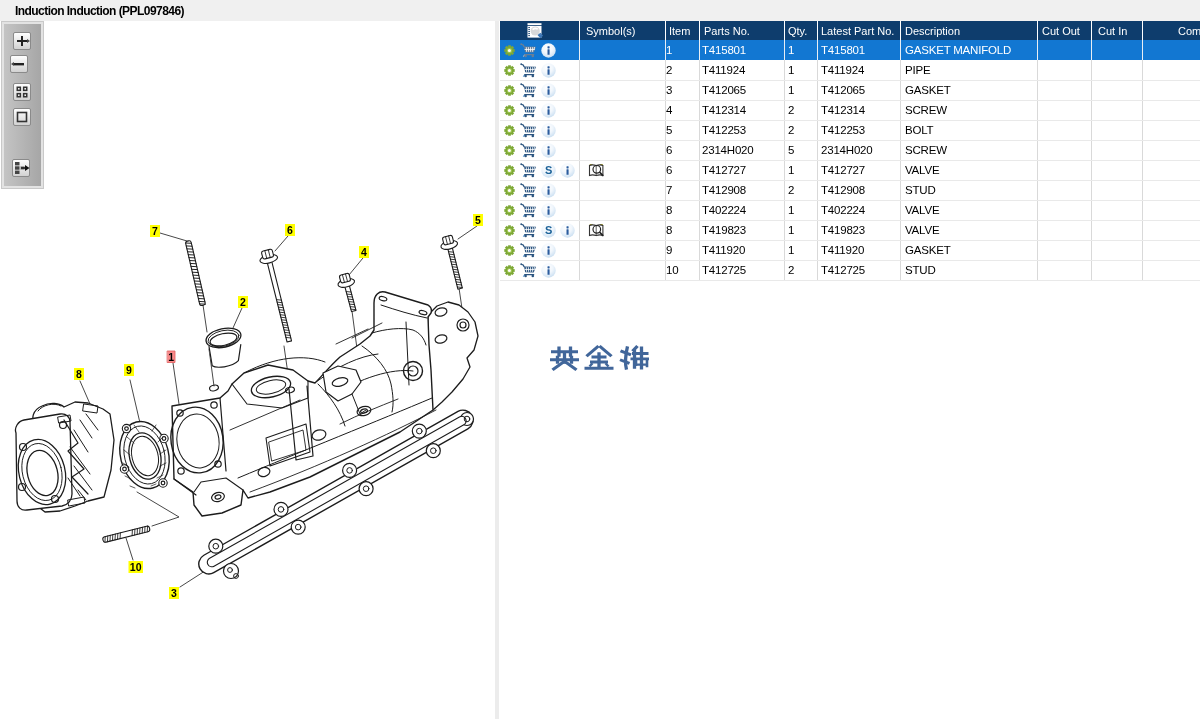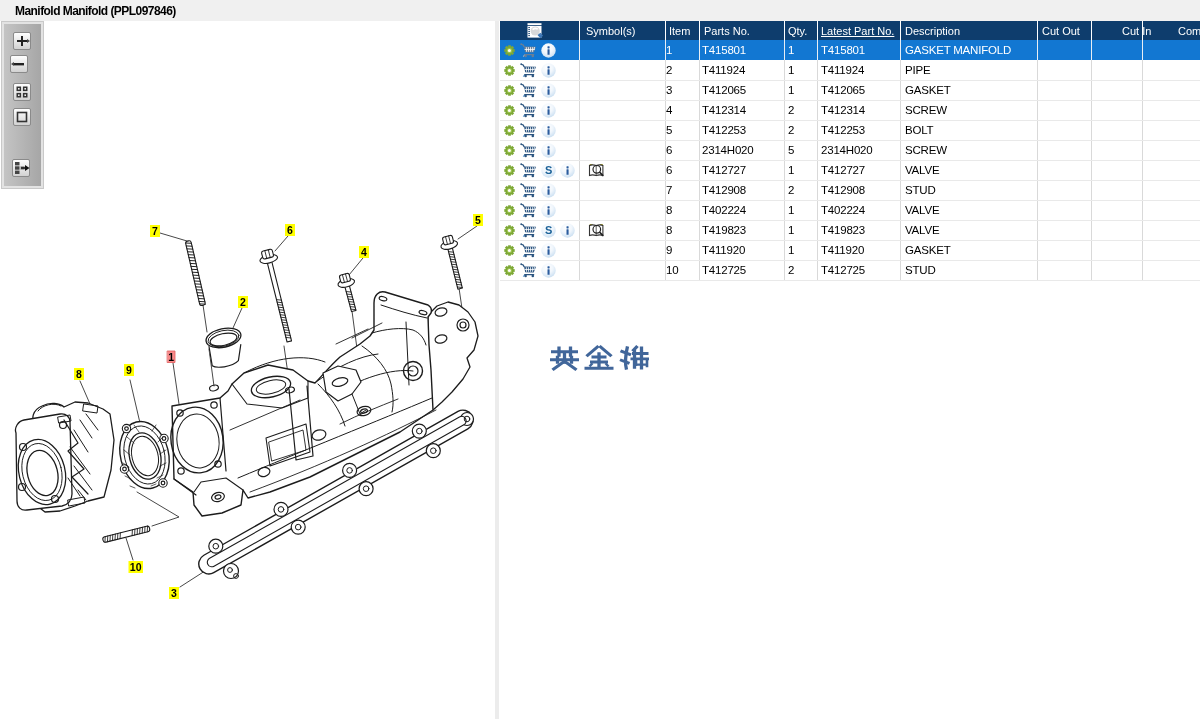--- a/index.html
+++ b/index.html
@@ -22,21 +22,21 @@
   .vl{position:absolute;width:1px;}
   .hl{position:absolute;height:1px;left:0;width:700px;background:#e9e9e9;}
   .rowt{position:absolute;height:20px;line-height:20px;font-size:11.5px;letter-spacing:-0.2px;color:#000;white-space:nowrap;}
   .rowt.w{color:#fff;}
   .icr{position:absolute;left:4px;height:20px;display:flex;align-items:center;}
   .ic{display:inline-block;vertical-align:middle;margin-right:2px;}
 </style>
 </head>
 <body>
 <div id="titlebar">
-    <span>Manifold Manifold (PPL097846)</span>
+    <span>Induction Induction (PPL097846)</span>
   </div>
 
 <svg id="drawing" width="700" height="719" viewBox="0 0 700 719" style="position:absolute;left:0;top:0;" fill="none" stroke="#1c1c1c" stroke-width="1.2" stroke-linejoin="round" stroke-linecap="round">
 <g id="leaders" stroke-width="0.9" stroke="#333">
   <path d="M160,233 L187,241"></path>
   <path d="M203,305 L207,332 M209,349 L214,386"></path>
   <path d="M288,236 L275,251"></path>
   <path d="M284,346 L290,388"></path>
   <path d="M363,258 L349,275"></path>
   <path d="M352,311 L365,409"></path>
@@ -337,24 +337,24 @@
           </g>
           <circle cx="8.2" cy="9" r="4.6" fill="#d9d9d9"></circle>
           <path d="M5.6,7.6 Q8.2,5.4 10.8,7.2" fill="none" stroke="#ffffff" stroke-width="1.6"></path>
           <path d="M11.4,12.4 L14.4,15.4" stroke="#3a75b5" stroke-width="2.4"></path>
           <path d="M12.8,11.2 L15.6,14" stroke="#3a75b5" stroke-width="1.4"></path>
         </svg></span>
       <span style="left:86px;">Symbol(s)</span>
       <span style="left:169px;">Item</span>
       <span style="left:204px;text-align:center;">Parts No.</span>
       <span style="left:288px;">Qty.</span>
-      <span style="left:321px;text-decoration:underline;">Latest Part No.</span>
+      <span style="left:321px;">Latest Part No.</span>
       <span style="left:405px;">Description</span>
       <span style="left:542px;">Cut Out</span>
-      <span style="left:622px;text-align:right;">Cut In</span>
+      <span style="left:598px;text-align:right;">Cut In</span>
       <span style="left:678px;">Comment</span>
       <div class="vl" style="left:79px;top:0;height:19px;background:#fff;"></div>
       <div class="vl" style="left:165px;top:0;height:19px;background:#fff;"></div>
       <div class="vl" style="left:199px;top:0;height:19px;background:#fff;"></div>
       <div class="vl" style="left:284px;top:0;height:19px;background:#fff;"></div>
       <div class="vl" style="left:317px;top:0;height:19px;background:#fff;"></div>
       <div class="vl" style="left:400px;top:0;height:19px;background:#fff;"></div>
       <div class="vl" style="left:537px;top:0;height:19px;background:#fff;"></div>
       <div class="vl" style="left:591px;top:0;height:19px;background:#fff;"></div>
       <div class="vl" style="left:642px;top:0;height:19px;background:#fff;"></div>

